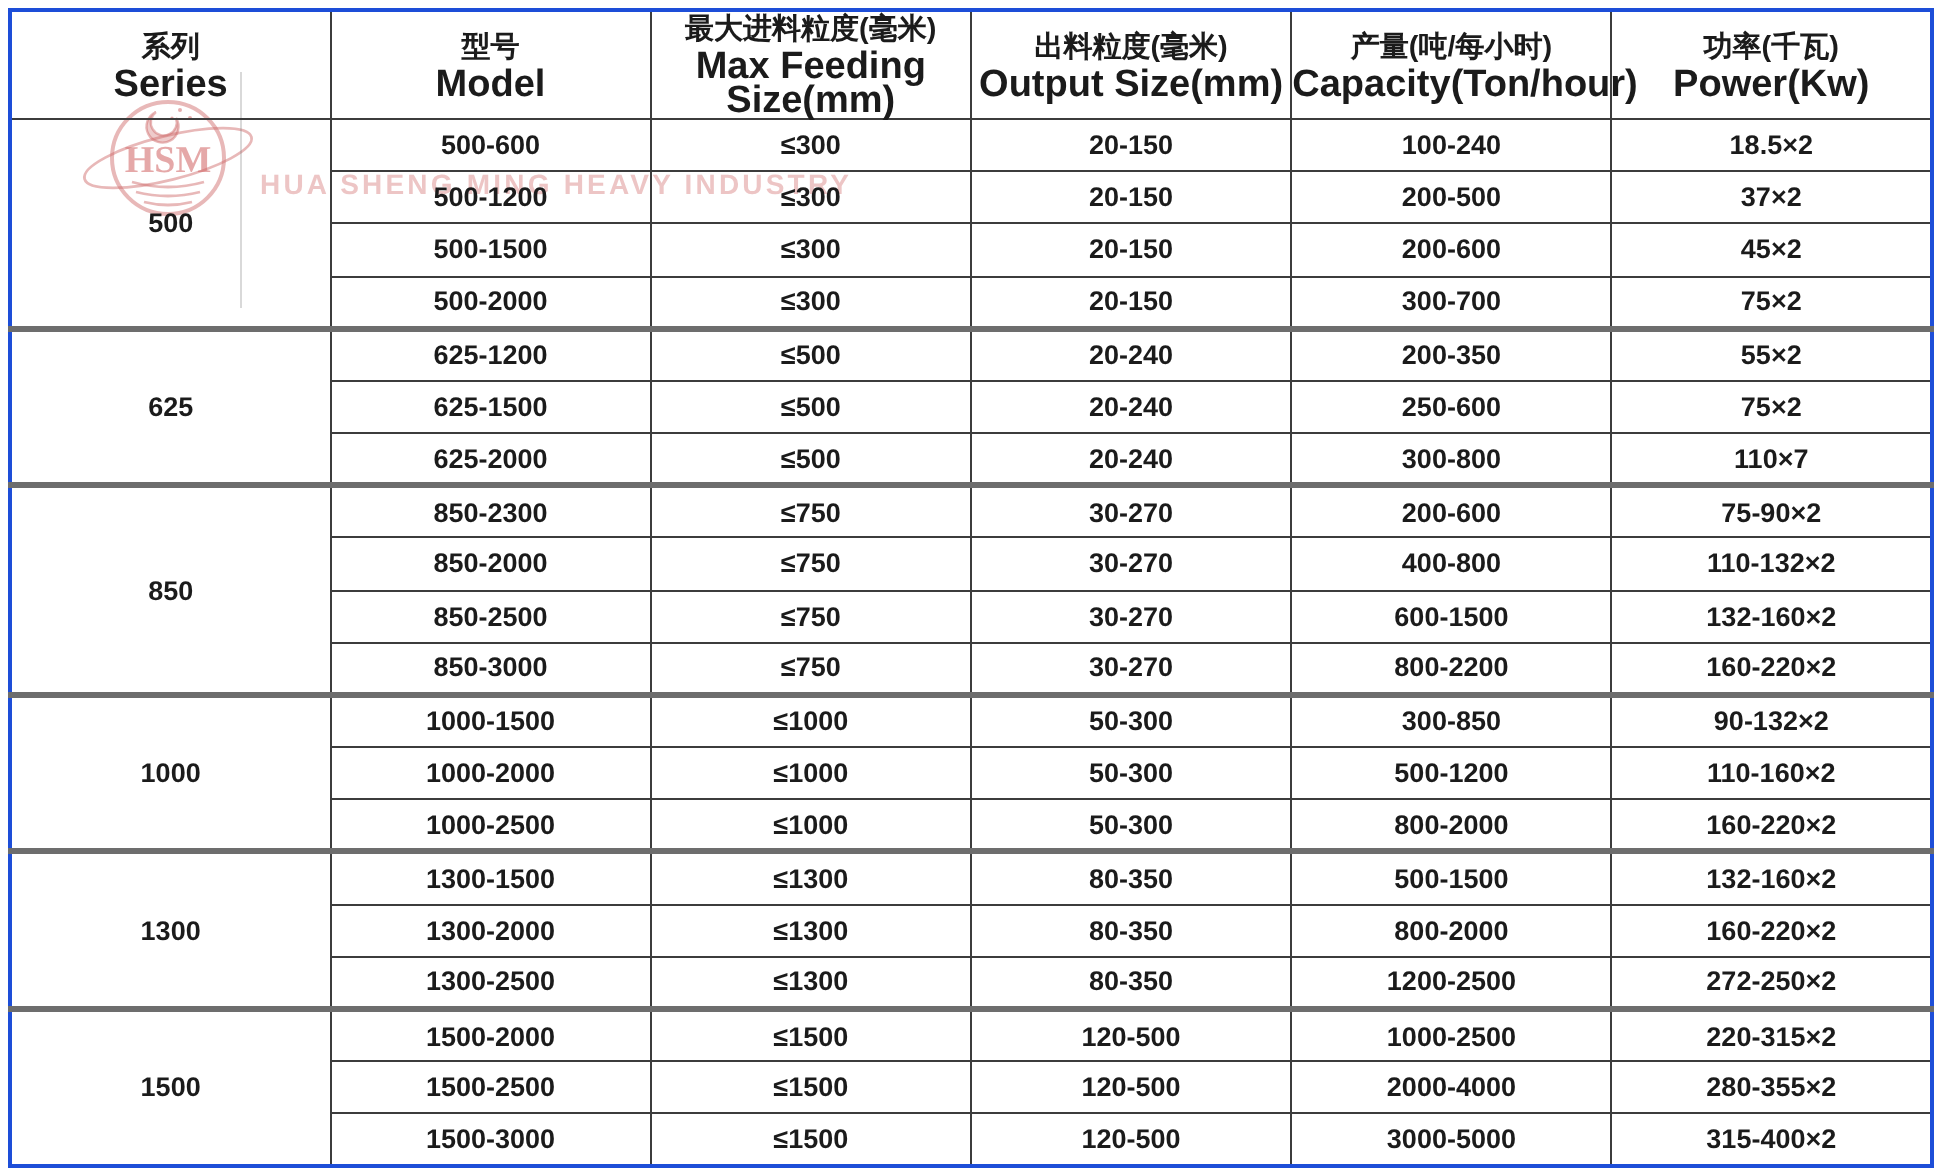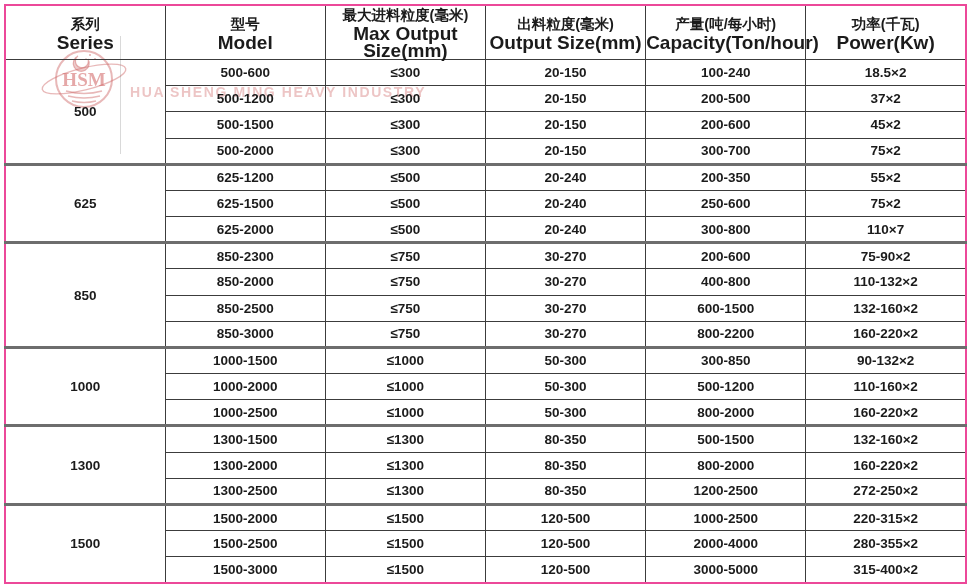--- a/index.html
+++ b/index.html
@@ -19,21 +19,21 @@
     letter-spacing:1.6px;color:rgba(219,140,140,0.50);white-space:nowrap;}
   
   .spec-table{
     position:absolute;left:4px;top:4px;width:963px;height:580px;z-index:2;
     border-collapse:collapse;table-layout:fixed;background:transparent;
   }
   .spec-table th,.spec-table td{
     border:1px solid #3c3c3c;text-align:center;vertical-align:middle;
     padding:0;color:#1b1b1b;font-weight:bold;background:transparent;
   }
-  .spec-table{border:2px solid #ec4899;}
+  .spec-table{border:2px solid #1d4ed8;}
   .spec-table thead tr{height:54px;}
   .spec-table tbody tr{height:25px;}
   .spec-table tbody.group + tbody.group{border-top:3px solid #6d6d6d;}
   .hd-zh{font-size:14.5px;line-height:19px;}
   .hd-en{font-size:19px;line-height:17px;}
   .spec-table td{font-size:13.5px;}
   .series-cell{font-size:13.5px;}
 </style>
 </head>
 <body>
@@ -67,21 +67,21 @@
         <th>
           <div class="hd-zh">系列</div>
           <div class="hd-en">Series</div>
         </th>
         <th>
           <div class="hd-zh">型号</div>
           <div class="hd-en">Model</div>
         </th>
         <th>
           <div class="hd-zh">最大进料粒度(毫米)</div>
-          <div class="hd-en">Max Output Size(mm)</div>
+          <div class="hd-en">Max Feeding Size(mm)</div>
         </th>
         <th>
           <div class="hd-zh">出料粒度(毫米)</div>
           <div class="hd-en">Output Size(mm)</div>
         </th>
         <th>
           <div class="hd-zh">产量(吨/每小时)</div>
           <div class="hd-en">Capacity(Ton/hour)</div>
         </th>
         <th>

